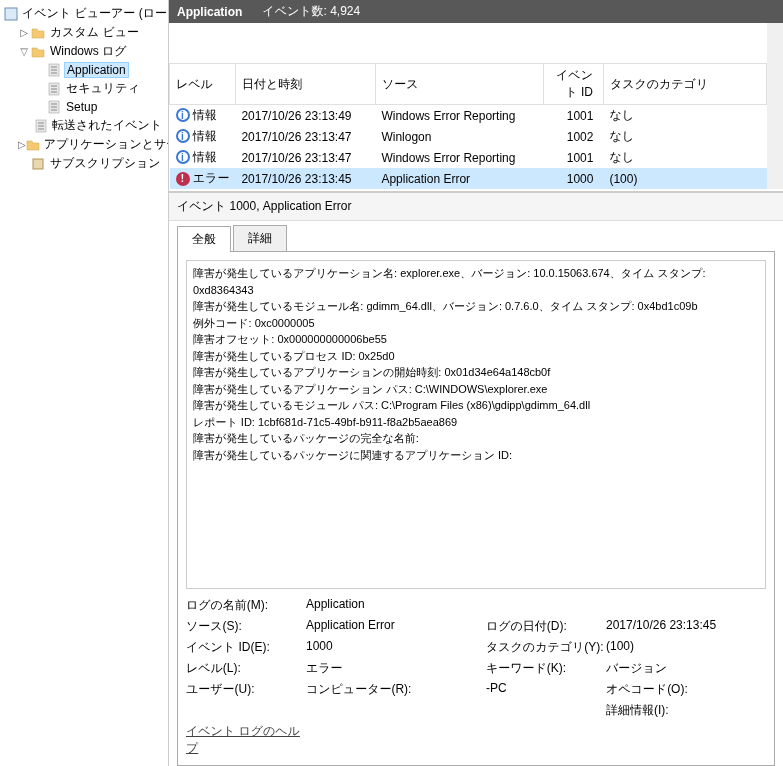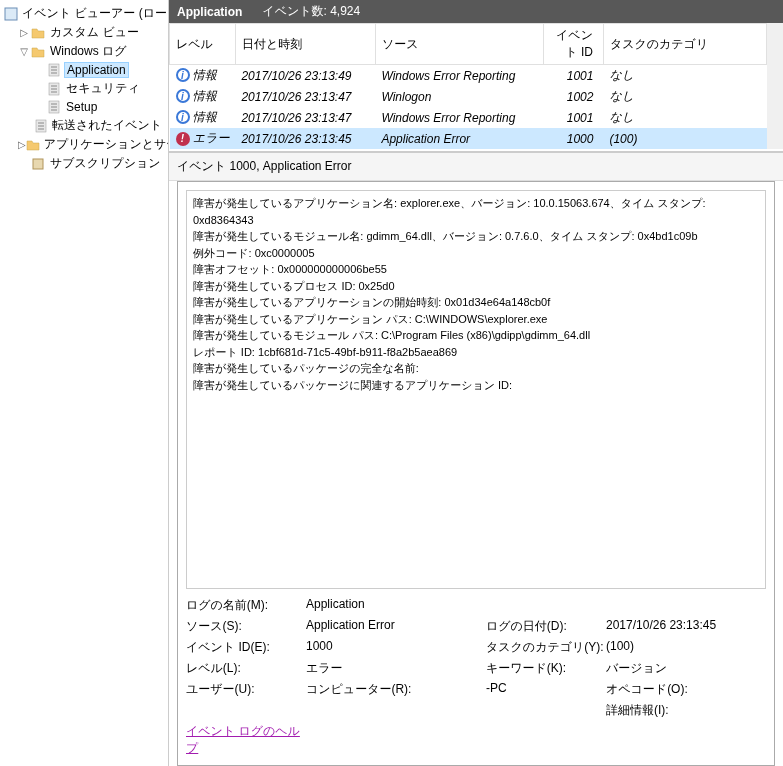--- a/index.html
+++ b/index.html
@@ -9,35 +9,35 @@
 .tree-item { display: flex; align-items: center; padding: 1px 2px; white-space: nowrap; cursor: default; }
 .tree-item.indent1 { padding-left: 16px; }
 .tree-item.indent2 { padding-left: 32px; }
 .tree-item.selected .tree-label { background: #cce8ff; border: 1px solid #99d1ff; padding: 0 2px; }
 .tree-label { padding: 0 2px; }
 .expander { width: 12px; text-align: center; font-size: 10px; color: #666; }
 .tree-icon { width: 16px; height: 16px; margin-right: 2px; display: inline-flex; align-items: center; justify-content: center; }
 .main-panel { flex: 1; display: flex; flex-direction: column; background: #fff; }
 .header-bar { background: #585858; color: #fff; padding: 3px 8px; font-size: 12px; display: flex; gap: 20px; align-items: center; }
 .header-bar b { font-weight: bold; }
-.event-table { border-collapse: collapse; width: 100%; }
+.event-table { border-collapse: collapse; width: 100%; margin-top: 40px; }
 .event-table th { text-align: left; font-weight: normal; padding: 3px 6px; border: 1px solid #e0e0e0; background: #fff; font-size: 12px; }
-.event-table td { padding: 2px 6px; font-size: 12px; white-space: nowrap; font-style: italic; }
+.event-table td { padding: 2px 6px; font-size: 12px; white-space: nowrap; }
 .event-table tr.selected td { background: #cce8ff; }
 .info-icon { border: 2px solid #3a78d8; border-radius: 50%; color: #3a78d8; font-weight: bold; font-size: 10px; text-align: center; line-height: 12px; width: 14px; height: 14px; display: inline-block; }
 .err-icon { background: #c0304d; border-radius: 50%; color: #fff; font-weight: bold; font-size: 10px; text-align: center; line-height: 14px; width: 14px; height: 14px; display: inline-block; }
 .detail-panel { flex: 1; border-top: 2px solid #ccc; display: flex; flex-direction: column; margin-top: 2px; }
 .detail-header { padding: 5px 8px; background: #f5f5f5; border-bottom: 1px solid #ddd; }
 .tabs { display: flex; padding: 4px 8px 0 8px; }
 .tab { padding: 4px 14px; border: 1px solid #aaa; border-bottom: none; margin-right: 2px; background: #f0f0f0; font-size: 12px; cursor: default; }
 .tab.active { background: #fff; position: relative; top: 1px; }
 .detail-body { flex: 1; border: 1px solid #aaa; margin: 0 8px; padding: 8px; display: flex; flex-direction: column; overflow: hidden; }
 .detail-text { border: 1px solid #ccc; background: #fff; padding: 4px 6px; font-size: 11px; line-height: 1.5; flex: 1; overflow: auto; white-space: pre-wrap; margin-bottom: 8px; }
 .props { display: grid; grid-template-columns: 120px 180px 120px 160px; row-gap: 4px; font-size: 12px; }
-.props .link { color: #a21caf; text-decoration: underline; }
+.props .link { color: #404040; text-decoration: underline; }
 .folder-svg { fill: #f5c96f; stroke: #c8a44a; stroke-width: 0.5; }
 .log-svg { fill: #e8e8e8; stroke: #999; stroke-width: 0.5; }
 .scroll { width: 16px; background: #f0f0f0; }
 .table-wrap { display:flex; }
 .table-inner { flex:1; }
 th.col-level{width:55px;} th.col-date{width:140px;} th.col-src{width:168px;} th.col-id{width:60px;text-align:right;padding-right:10px;} th.col-task{}
 td.col-id{text-align:right;padding-right:10px;}
 </style>
 </head>
 <body>
@@ -188,20 +188,24 @@
                 <td>(100)</td>
               </tr>
             </tbody>
       </table>
       </div>
       <div class="scroll"></div>
     </div>
 
     <div class="detail-panel">
       <div class="detail-header">イベント 1000, Application Error</div>
+      <div class="tabs">
+        <div class="tab active">全般</div>
+        <div class="tab">詳細</div>
+      </div>
       <div class="detail-body">
         <div class="detail-text">障害が発生しているアプリケーション名: explorer.exe、バージョン: 10.0.15063.674、タイム スタンプ: 0xd8364343
 障害が発生しているモジュール名: gdimm_64.dll、バージョン: 0.7.6.0、タイム スタンプ: 0x4bd1c09b
 例外コード: 0xc0000005
 障害オフセット: 0x000000000006be55
 障害が発生しているプロセス ID: 0x25d0
 障害が発生しているアプリケーションの開始時刻: 0x01d34e64a148cb0f
 障害が発生しているアプリケーション パス: C:\WINDOWS\explorer.exe
 障害が発生しているモジュール パス: C:\Program Files (x86)\gdipp\gdimm_64.dll
 レポート ID: 1cbf681d-71c5-49bf-b911-f8a2b5aea869

